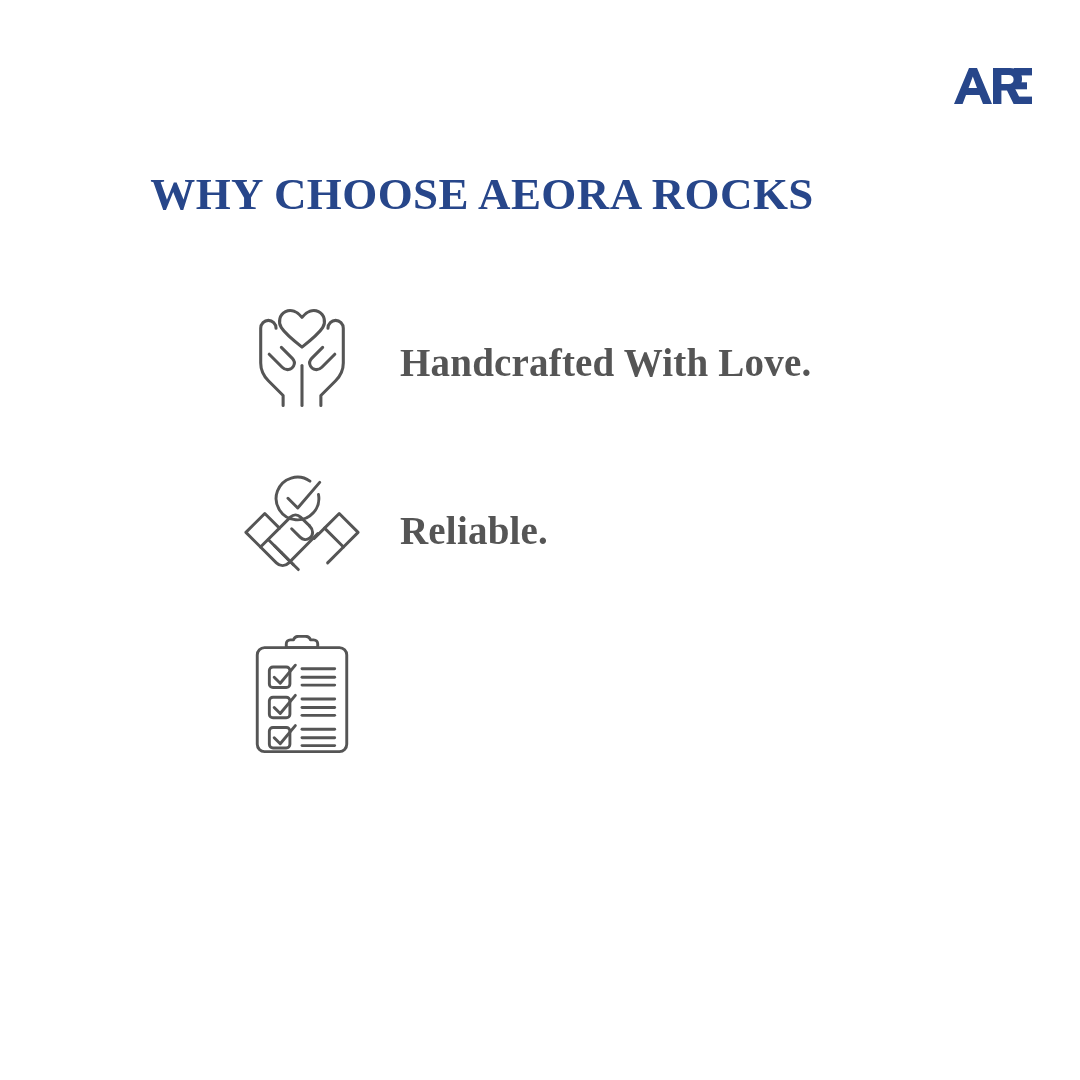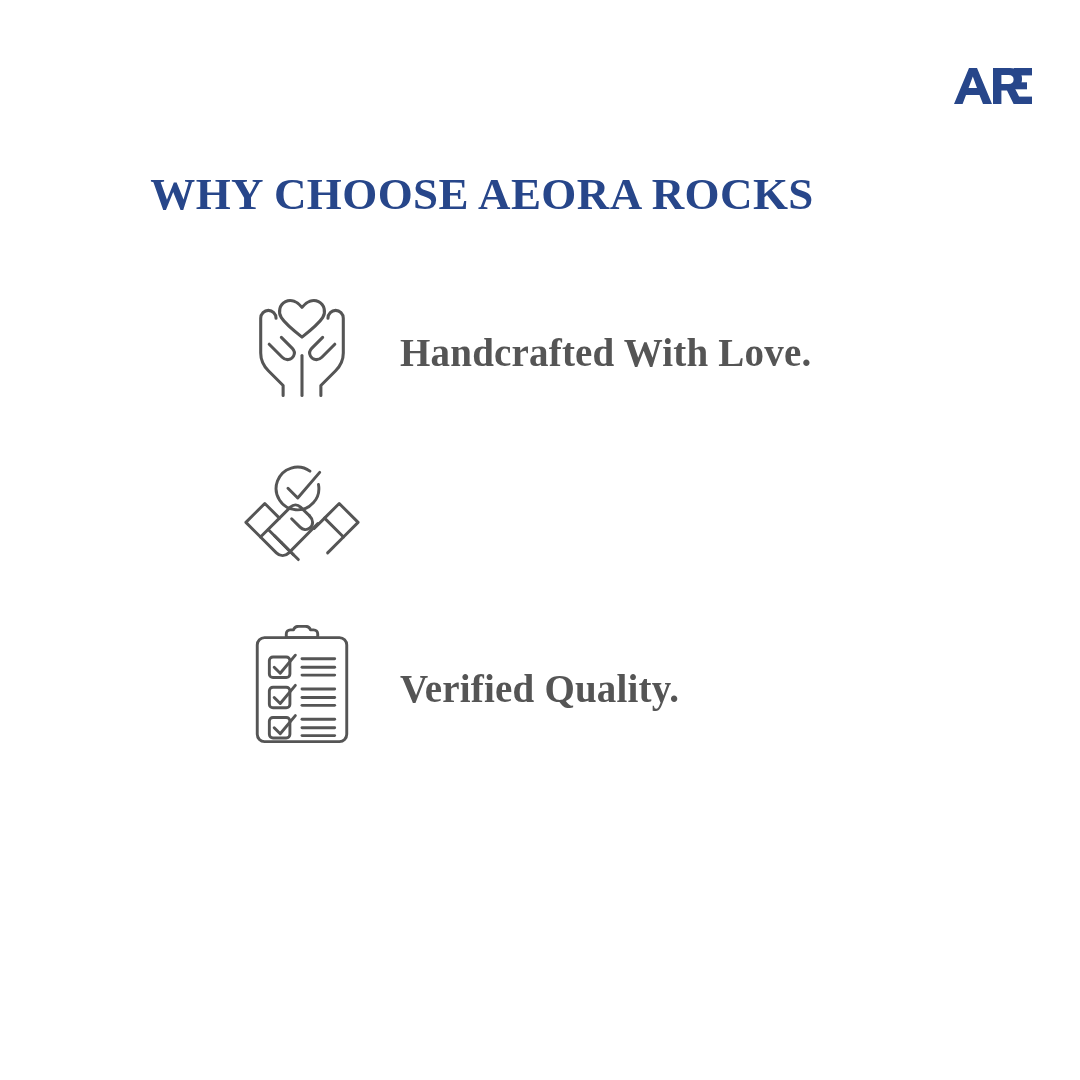--- a/index.html
+++ b/index.html
@@ -36,21 +36,21 @@
     font-weight: bold;
     font-size: 45px;
     letter-spacing: 0.4px;
     color: #27468a;
     white-space: nowrap;
   }
 
   
   .feature-list {
     position: absolute;
-    top: 268px;
+    top: 278px;
     left: 236px;
     width: 720px;
   }
   .feature-row {
     display: flex;
     align-items: center;
     height: 168px;
   }
   .feature-icon {
     width: 132px;
@@ -140,20 +140,21 @@
 
         <path d="M22.5 64.5 L33 75"></path>
         <path d="M27.5 69.5 L38 80"></path>
         <path d="M33 75 L43 85"></path>
         <path d="M38.5 80.5 L47 89"></path>
 
         <path d="M16 70.5 L29 83.5 C32 86.5 36.2 86.5 39.2 83.5 L63 59.5"></path>
         <path d="M84 70.5 L71 83.5"></path>
       </svg>
     </span>
+    <span class="feature-label">Reliable.</span>
   </div>
 
   <div class="feature-row row-verify">
     <span class="feature-icon">
       <svg width="104" height="122" viewBox="0 0 86 100" fill="none" stroke="#555555" stroke-width="2.4" stroke-linecap="round" stroke-linejoin="round">
 
         <rect x="6" y="10" width="74" height="86" rx="6"></rect>
 
         <path d="M30 10 L30 7 C30 5 31.4 3.6 33.4 3.6 L36 3.6
                  C36.6 1.6 38.4 0.6 40.4 0.6 L45.6 0.6 C47.6 0.6 49.4 1.6 50 3.6
@@ -171,17 +172,16 @@
         <path d="M43 59.5 L70 59.5"></path>
         <path d="M43 66 L70 66"></path>
 
         <rect x="16" y="76" width="17" height="17" rx="3"></rect>
         <path d="M20 84.5 L25 89.5 L37.5 74.5"></path>
         <path d="M43 77.5 L70 77.5"></path>
         <path d="M43 84.5 L70 84.5"></path>
         <path d="M43 91 L70 91"></path>
       </svg>
     </span>
-    <span class="feature-label">Verified Quality.</span>
   </div>
 
 
 </div>
 
 </body></html>

